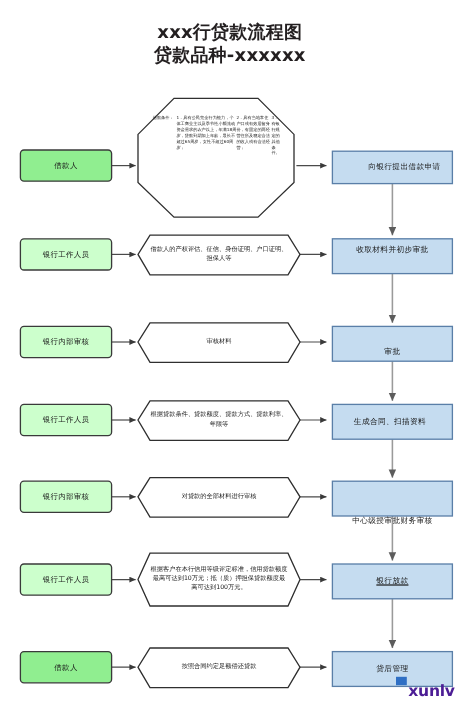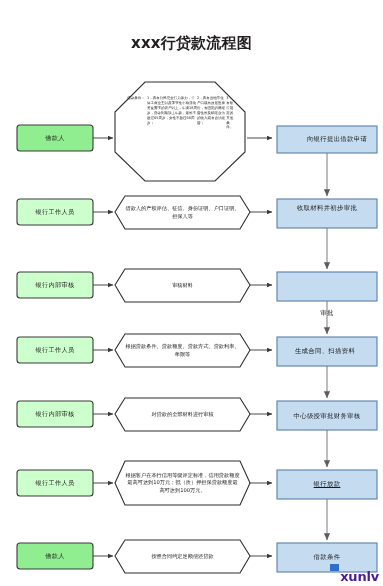--- a/index.html
+++ b/index.html
@@ -16,21 +16,21 @@
   }
   #canvas {
     position: absolute;
     inset: 0;
     width: 383px;
     height: 586px;
   }
   .title {
     position: absolute;
     left: 0;
-    top: 34px;
+    top: 18px;
     width: 383px;
     text-align: center;
     font-size: 15px;
     font-weight: bold;
     color: #231f20;
     line-height: 19px;
     letter-spacing: 0.2px;
   }
   .title .line2 { display: block; }
 
@@ -160,20 +160,21 @@
       <rect x="277" y="272" width="100" height="29"></rect>
       <rect x="277" y="337" width="100" height="29"></rect>
       <rect x="277" y="401" width="100" height="29"></rect>
       <rect x="277" y="470" width="100" height="29"></rect>
       <rect x="277" y="543" width="100" height="29"></rect>
     </g>
   </svg>
 
   <div class="title">
     <span>xxx行贷款流程图</span>
+    <span class="line2">贷款品种-xxxxxx</span>
   </div>
 
   <div class="node-text lbl-left" style="left:17px; top:125px; width:76px; height:26px;">借款人</div>
   <div class="node-text lbl-left" style="left:17px; top:199px; width:76px; height:26px;">银行工作人员</div>
   <div class="node-text lbl-left" style="left:17px; top:272px; width:76px; height:26px;">银行内部审核</div>
   <div class="node-text lbl-left" style="left:17px; top:337px; width:76px; height:26px;">银行工作人员</div>
   <div class="node-text lbl-left" style="left:17px; top:401px; width:76px; height:26px;">银行内部审核</div>
   <div class="node-text lbl-left" style="left:17px; top:470px; width:76px; height:26px;">银行工作人员</div>
   <div class="node-text lbl-left" style="left:17px; top:543px; width:76px; height:26px;">借款人</div>
 
@@ -189,22 +190,22 @@
 
   <div class="node-text lbl-mid" style="left:115px; top:196px; width:135px; height:33px;">借款人的产权评估、征信、身份证明、户口证明、担保人等</div>
   <div class="node-text lbl-mid" style="left:115px; top:269px; width:135px; height:33px;">审核材料</div>
   <div class="node-text lbl-mid" style="left:115px; top:334px; width:135px; height:33px;">根据贷款条件、贷款额度、贷款方式、贷款利率、年限等</div>
   <div class="node-text lbl-mid" style="left:115px; top:398px; width:135px; height:33px;">对贷款的全部材料进行审核</div>
   <div class="node-text lbl-mid" style="left:115px; top:461px; width:135px; height:44px;">根据客户在本行信用等级评定标准，信用贷款额度最高可达到10万元；抵（质）押担保贷款额度最高可达到100万元。</div>
   <div class="node-text lbl-mid" style="left:115px; top:540px; width:135px; height:33px;">按照合同约定足额偿还贷款</div>
 
   <div class="node-text lbl-right" style="left:277px; top:126px; width:100px; height:27px;padding-left:20px;">向银行提出借款申请</div>
   <div class="node-text lbl-right" style="left:277px; top:199px; width:100px; height:19px;">收取材料并初步审批</div>
-  <div class="node-text lbl-right" style="left:277px; top:272px; width:100px; height:42px;margin-top:20px;">审批</div>
+  <div class="node-text lbl-right" style="left:277px; top:272px; width:100px; height:42px;">审批</div>
   <div class="node-text lbl-right" style="left:277px; top:337px; width:96px; height:29px;">生成合同、扫描资料</div>
-  <div class="node-text lbl-right" style="left:277px; top:402px; width:100px; height:29px;">中心级授审批财务审核</div>
+  <div class="node-text lbl-right" style="left:277px; top:420px; width:100px; height:29px;">中心级授审批财务审核</div>
   <div class="node-text lbl-right" style="left:277px; top:470px; width:100px; height:29px;text-decoration:underline;">银行放款</div>
-  <div class="node-text lbl-right" style="left:277px; top:543px; width:100px; height:29px;">借款条件</div>
+  <div class="node-text lbl-right" style="left:277px; top:543px; width:100px; height:29px;">贷后管理</div>
 
   <div class="wm-badge"></div>
   <div class="watermark">xunlv</div>
 
 </div>
 
 </body></html>

